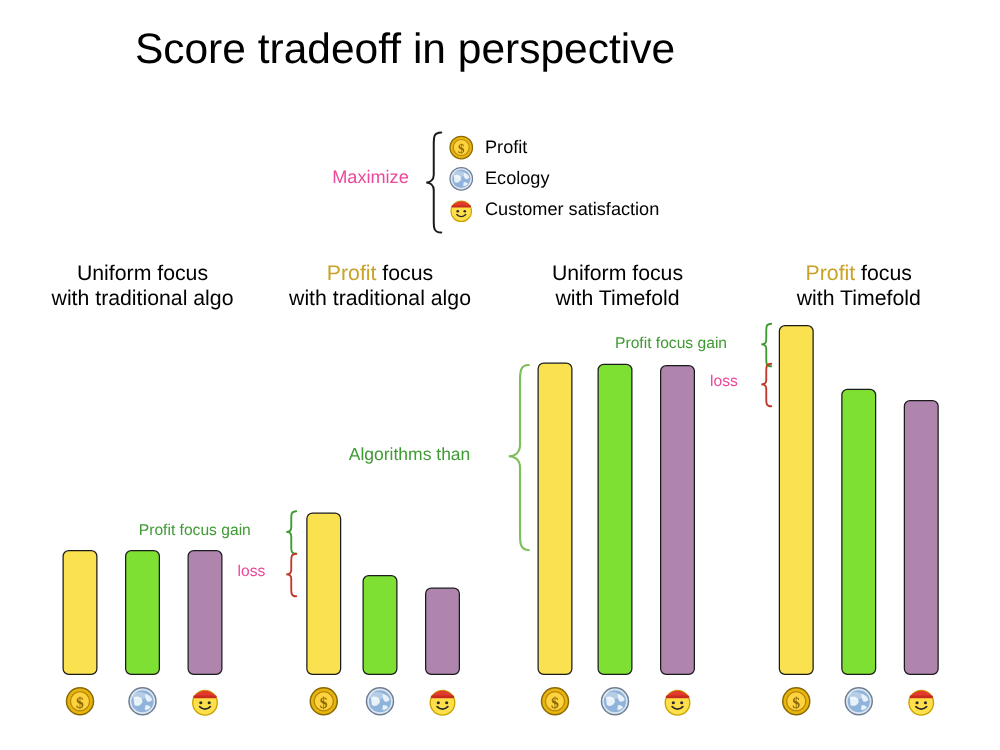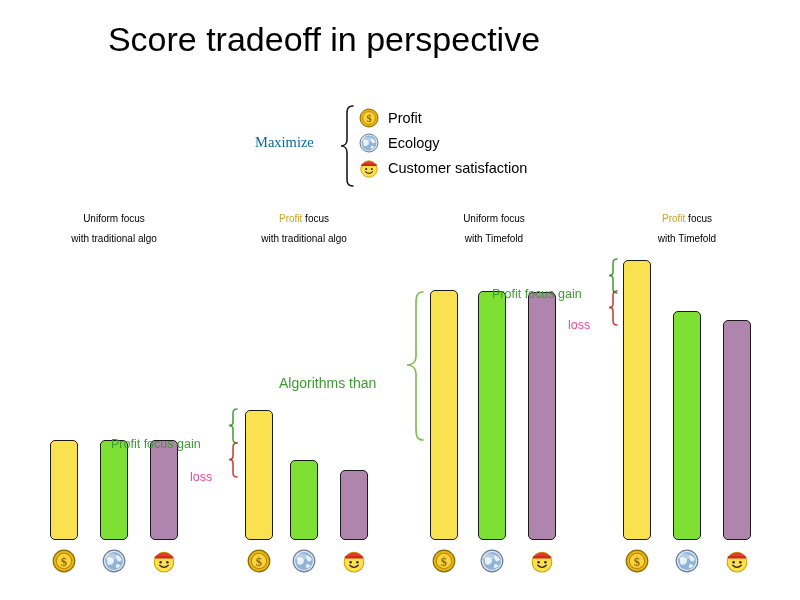--- a/index.html
+++ b/index.html
@@ -41,23 +41,23 @@
     font-size: 14.5px;
     line-height: 20px;
     color: #000;
   }
 
   
   #legend { left: 255px; top: 104px; width: 330px; height: 84px; }
   #legend-label {
     left: 0px; top: 30px;
     width: 72px;
+    text-align: right;
     font-size: 14.5px;
-    color: #0369a1;
-    font-family: Liberation Serif, serif;
+    color: #ec4899;
   }
   #legend-brace {
     left: 78px; top: 0px;
     width: 22px; height: 84px;
   }
   .legend-row {
     position: absolute;
     left: 104px;
     height: 24px;
     display: flex;
@@ -71,21 +71,21 @@
   }
 
   
   .icon-sm { width: 20px; height: 20px; display: block; }
   .icon-bar { width: 24px; height: 24px; display: block; }
 
   
   .group-heading {
     position: absolute;
     text-align: center;
-    font-size: 10px;
+    font-size: 17px;
     line-height: 20px;
     color: #000;
     width: 210px;
   }
   .focus-profit { color: #C9A227; }
 
   
   .bar {
     position: absolute;
     border: 1.4px solid #1b1b1b;
@@ -100,21 +100,20 @@
     position: absolute;
     width: 24px; height: 24px;
   }
 
   
   .annot-text {
     position: absolute;
     font-size: 12.5px;
     line-height: 15px;
     white-space: nowrap;
-    margin-top: 20px;
   }
   .annot-green { color: #3E9B33; }
   .annot-red   { color: #ec4899; }
   .annot-brace { position: absolute; }
 </style>
 </head>
 <body>
 
 <div id="stage">
 

